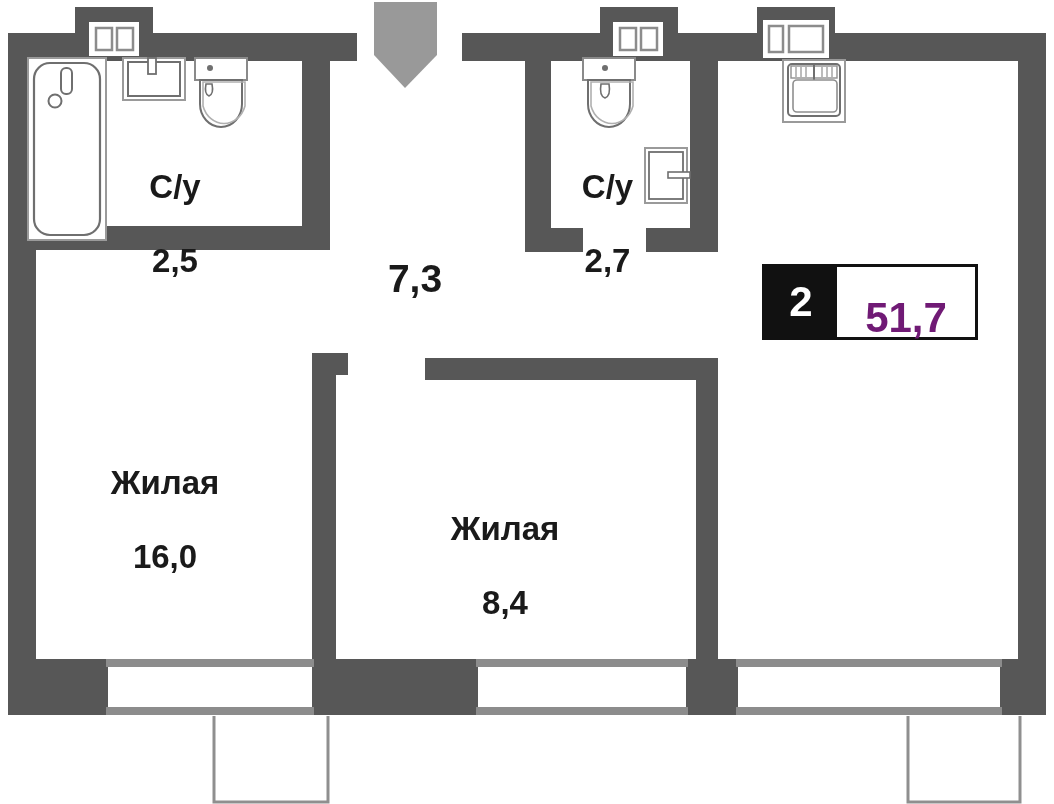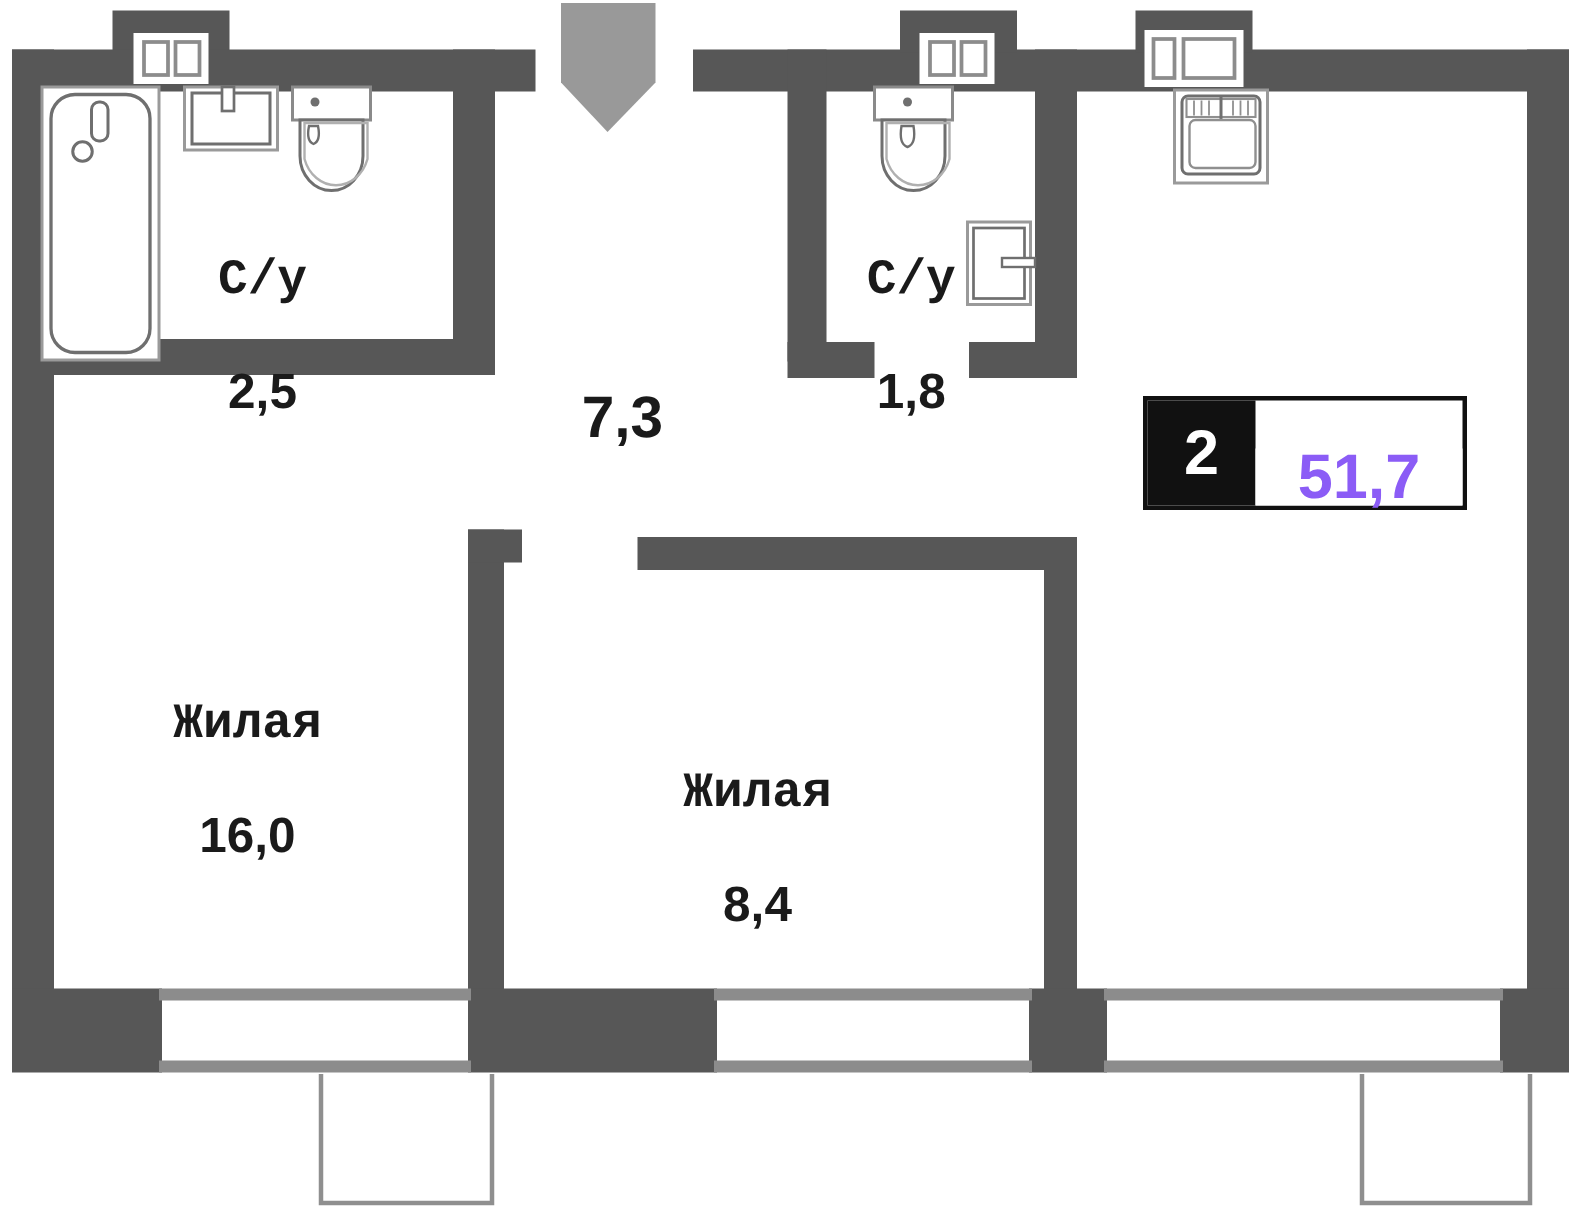--- a/index.html
+++ b/index.html
@@ -27,21 +27,20 @@
     text-align: center;
     color: #1a1a1a;
     font-weight: bold;
     line-height: 1.12;
     white-space: pre-line;
     pointer-events: none;
   }
   .label-name {
     display: block;
     font-weight: bold;
-    font-family: Liberation Mono, monospace;
   }
   .label-area {
     display: block;
     font-weight: bold;
   }
   .lbl-bath1 { left: 60px; top: 132px; width: 230px; font-size: 33px; }
   .lbl-bath2 { left: 515px; top: 132px; width: 185px; font-size: 33px; }
   .lbl-hall  { left: 330px; top: 213px; width: 170px; font-size: 39px; }
   .lbl-room1 { left: 30px; top: 428px; width: 270px; font-size: 33px; }
   .lbl-room2 { left: 375px; top: 474px; width: 260px; font-size: 33px; }
@@ -65,21 +64,21 @@
     font-size: 42px;
     font-weight: bold;
     display: flex;
     align-items: center;
     justify-content: center;
     font-family: "Liberation Sans", sans-serif;
   }
   #badge-area {
     flex: 1;
     background: #ffffff;
-    color: #8b5cf6;
+    color: #701a75;
     font-size: 42px;
     font-weight: bold;
     display: flex;
     align-items: center;
     justify-content: center;
     font-family: "Liberation Sans", sans-serif;
     margin-top: 32px;
   }
 </style>
 </head>
@@ -226,21 +225,21 @@
 
   </svg>
 
   <div class="room-label lbl-bath1">
     <span class="label-name">С/у</span>
     <span class="label-area">2,5</span>
   </div>
 
   <div class="room-label lbl-bath2">
     <span class="label-name">С/у</span>
-    <span class="label-area">1,8</span>
+    <span class="label-area">2,7</span>
   </div>
 
   <div class="room-label lbl-hall">
     <span class="label-area">7,3</span>
   </div>
 
   <div class="room-label lbl-room1">
     <span class="label-name">Жилая</span>
     <span class="label-area">16,0</span>
   </div>

